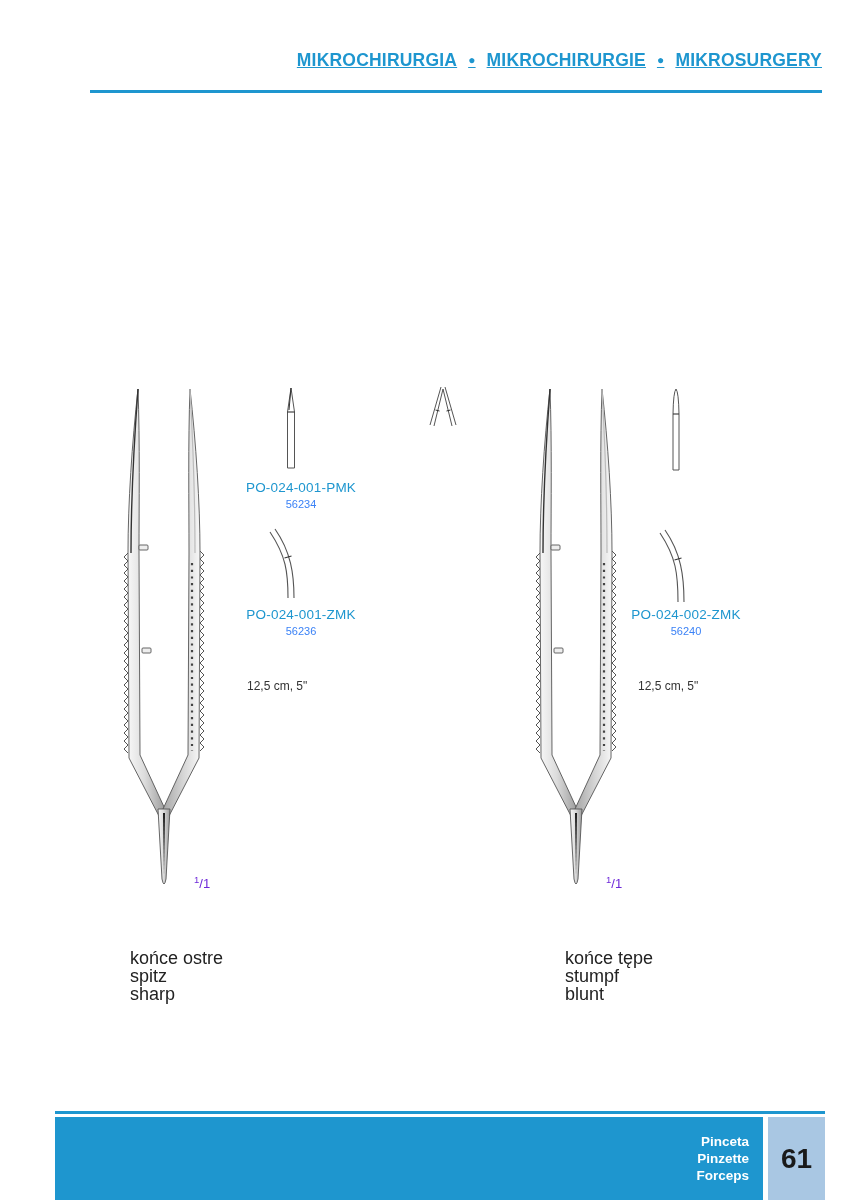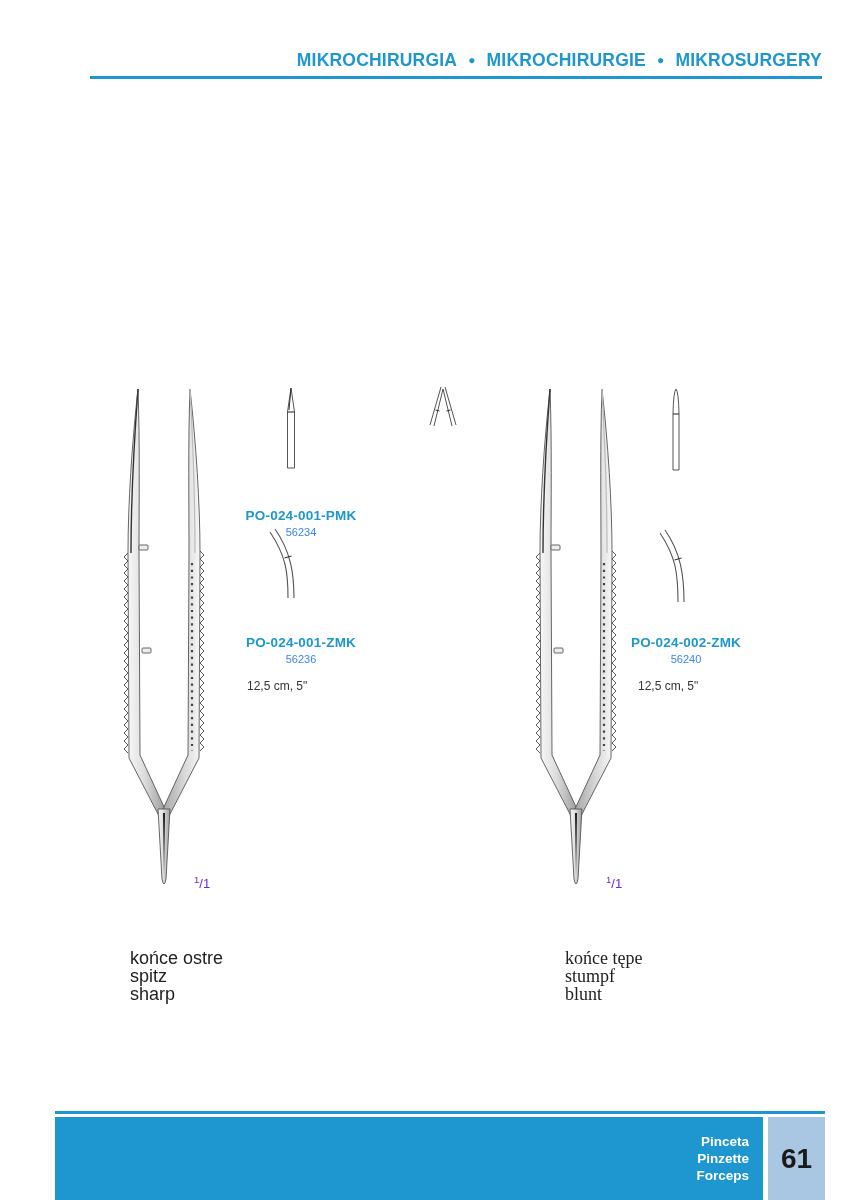--- a/index.html
+++ b/index.html
@@ -5,27 +5,27 @@
   html,body { margin:0; padding:0; background:#ffffff; }
   .page {
     position:relative; width:850px; height:1200px; background:#ffffff;
     font-family:"Liberation Sans", sans-serif; overflow:hidden;
   }
 
   
   .header {
     position:absolute; left:90px; top:50px; width:732px;
     text-align:right; color:#1E96CF; font-weight:bold; font-size:17.5px;
-    letter-spacing:0.2px; padding-bottom:5px; border-bottom:3px solid #1E96CF;
+    letter-spacing:0.2px; padding-bottom:19px; border-bottom:3px solid #1E96CF;text-decoration:underline;
   }
   .header .bullet { font-size:12px; vertical-align:2px; padding:0 11px; }
 
   
   .code-block { position:absolute; width:124px; text-align:center; }
-  .code { color:#1E96CF; font-size:13.5px; font-weight:bold; letter-spacing:0.2px; white-space:nowrap;margin-top:28px; }
+  .code { color:#1E96CF; font-size:13.5px; font-weight:normal; letter-spacing:0.2px; white-space:nowrap; }
   .catnum { color:#3b82f6; font-size:11px; margin-top:3px; }
 
   .size-label { position:absolute; font-size:12px; color:#333333; }
 
   .scale-label { position:absolute; font-size:13px; color:#6d28d9; }
   .scale-label .sup { font-size:9.5px; vertical-align:5px; }
 
   .desc { position:absolute; font-size:18px; color:#222222; line-height:18px; }
 
   .illustration { position:absolute; }
@@ -147,21 +147,21 @@
     <div>spitz</div>
     <div>sharp</div>
   </div>
 
   <div class="code-block" style="left:624px; top:607px;">
     <div class="code">PO-024-002-ZMK</div>
     <div class="catnum">56240</div>
   </div>
   <div class="size-label" style="left:638px; top:679px;">12,5 cm, 5"</div>
   <div class="scale-label" style="left:606px; top:874px;"><span class="sup">1</span><span>/1</span></div>
-  <div class="desc" style="left:565px; top:949px;font-family:Liberation Serif, serif;">
+  <div class="desc" style="left:565px; top:949px;">
     <div>końce tępe</div>
     <div>stumpf</div>
     <div>blunt</div>
   </div>
 
   <div class="footer-line"></div>
   <div class="footer-bar">
     <div>Pinceta</div>
     <div>Pinzette</div>
     <div>Forceps</div>

